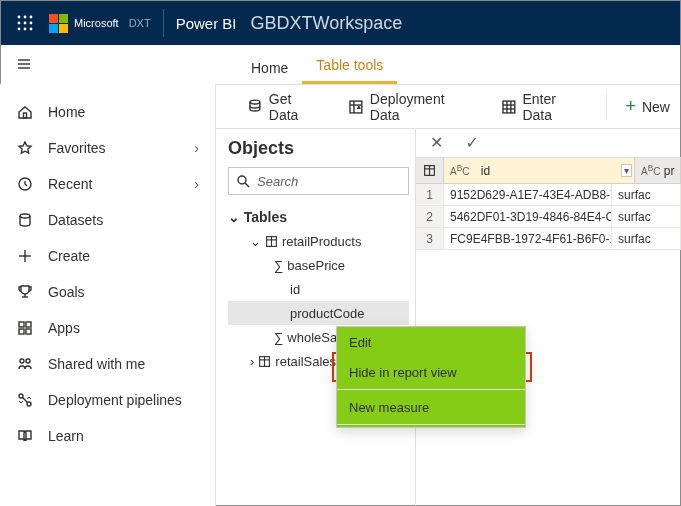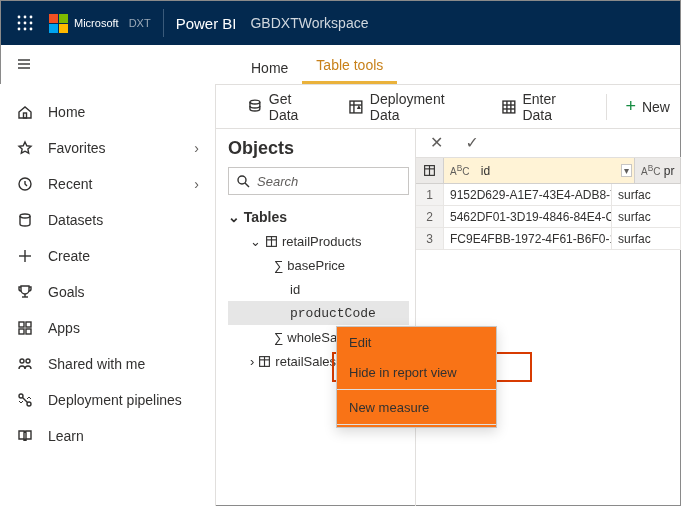--- a/index.html
+++ b/index.html
@@ -11,21 +11,21 @@
   .mslogo { display:flex; align-items:center; margin-left:8px; gap:6px; }
   .mslogo .sq { display:grid; grid-template-columns:9px 9px; grid-template-rows:9px 9px; gap:1px;}
   .mslogo .sq span:nth-child(1){background:#f25022;}
   .mslogo .sq span:nth-child(2){background:#7fba00;}
   .mslogo .sq span:nth-child(3){background:#00a4ef;}
   .mslogo .sq span:nth-child(4){background:#ffb900;}
   .mslogo .txt { font-size:11px; }
   .mslogo .dxt { color:#9aa8b7; margin-left:4px;}
   .vdiv { width:1px; height:28px; background:#3a5a7a; margin:0 12px;}
   .pbitxt { font-size:15px;}
-  .wsname { margin-left:14px; font-size:14px; color:#d0d7de;}
+  .wsname { margin-left:14px; font-size:18px; color:#d0d7de;}
   
   .tabrow { height:40px; display:flex; align-items:flex-end; padding-left:236px; border-bottom:1px solid #e1dfdd;}
   .tab { padding:10px 14px 8px; font-size:14px; cursor:pointer; color:#323130;}
   .tab.active { color:#c8811a; border-bottom:3px solid #eab23b; font-weight:400;}
   
   .ribbon { height:44px; display:flex; align-items:center; padding-left:236px; border-bottom:1px solid #e1dfdd; gap:4px;}
   .rbtn { display:flex; align-items:center; gap:6px; padding:6px 10px; cursor:pointer; font-size:14px; color:#323130;}
   .rsep { width:1px; height:26px; background:#e1dfdd; margin:0 4px;}
   .plus { color:#158b41; font-size:18px; font-weight:300;}
   
@@ -37,39 +37,39 @@
   .navicon { width:18px; display:flex; justify-content:center; color:#323130;}
   
   .objpane { position:absolute; top:128px; left:216px; width:200px; bottom:0; border-right:1px solid #e1dfdd; padding:8px 6px 0 12px;}
   .objpane h3 { margin:2px 0 8px 0; font-size:18px; font-weight:600;}
   .search { display:flex; align-items:center; border:1px solid #c8c6c4; height:28px; padding:0 6px; gap:6px; color:#605e5c; font-style:italic;}
   .tblhdr { margin-top:14px; font-weight:700; font-size:14px; display:flex; align-items:center; gap:4px;}
   .tree { margin-top:4px; font-size:13px;}
   .trow { display:flex; align-items:center; height:24px; padding-left:6px; gap:4px; cursor:pointer;}
   .trow.ind1 { padding-left:22px;}
   .trow.ind2 { padding-left:46px;}
-  .trow.sel { background:#e6e6e6;font-family:Liberation Mono, monospace;}
+  .trow.sel { background:#e6e6e6;}
   .sigma { font-family:"Segoe UI",Arial; }
   
   .gridarea { position:absolute; top:128px; left:416px; right:0; bottom:0; }
   .gridtools { height:30px; display:flex; align-items:center; gap:10px; padding-left:8px; color:#605e5c; border-bottom:1px solid #e1dfdd;}
   .gridtools .x, .gridtools .ck { font-size:16px; cursor:pointer; padding:2px 6px;}
   .ghead { display:flex; background:#f3f2f1; height:26px; border-bottom:1px solid #d2d0ce;}
   .gh { display:flex; align-items:center; padding:0 6px; border-right:1px solid #d2d0ce; font-size:12px; overflow:hidden; white-space:nowrap;}
   .gh.rownum { width:28px; justify-content:center; background:#eceae8;}
   .gh.idcol { flex:1; background:#fff3d6; gap:4px; position:relative;}
   .gh .dd { position:absolute; right:2px; font-size:10px; color:#605e5c; border:1px solid #c8c6c4; padding:0 2px; background:#fff;}
   .gh.last { width:46px; background:#eceae8;}
   .grow { display:flex; height:22px; border-bottom:1px solid #e8e6e4; font-size:12px;}
   .gc { padding:0 6px; display:flex; align-items:center; border-right:1px solid #e8e6e4; overflow:hidden; white-space:nowrap;}
   .gc.rownum { width:28px; justify-content:center; background:#f3f2f1; color:#605e5c;}
   .gc.idcol { flex:1;}
   .gc.last { width:69px;}
   
-  .ctxmenu { position:absolute; top:326px; left:336px; width:161px; background:#f97316; border:1px solid #c8c6c4; box-shadow:0 4px 12px rgba(0,0,0,0.15); z-index:50;}
+  .ctxmenu { position:absolute; top:326px; left:336px; width:190px; background:#84cc16; border:1px solid #c8c6c4; box-shadow:0 4px 12px rgba(0,0,0,0.15); z-index:50;}
   .ctxitem { height:30px; display:flex; align-items:center; padding:0 12px; font-size:13px; cursor:pointer;}
   .ctxsep { height:1px; background:#e1dfdd; margin:2px 0;}
   .highlight-red { position:absolute; border:2px solid #d83b01;}
   .abc { font-size:10px; color:#605e5c;}
   svg.icn { width:16px; height:16px; stroke:#323130; fill:none; stroke-width:1.4;}
 </style>
 </head>
 <body>
 
 <div class="suitebar">

